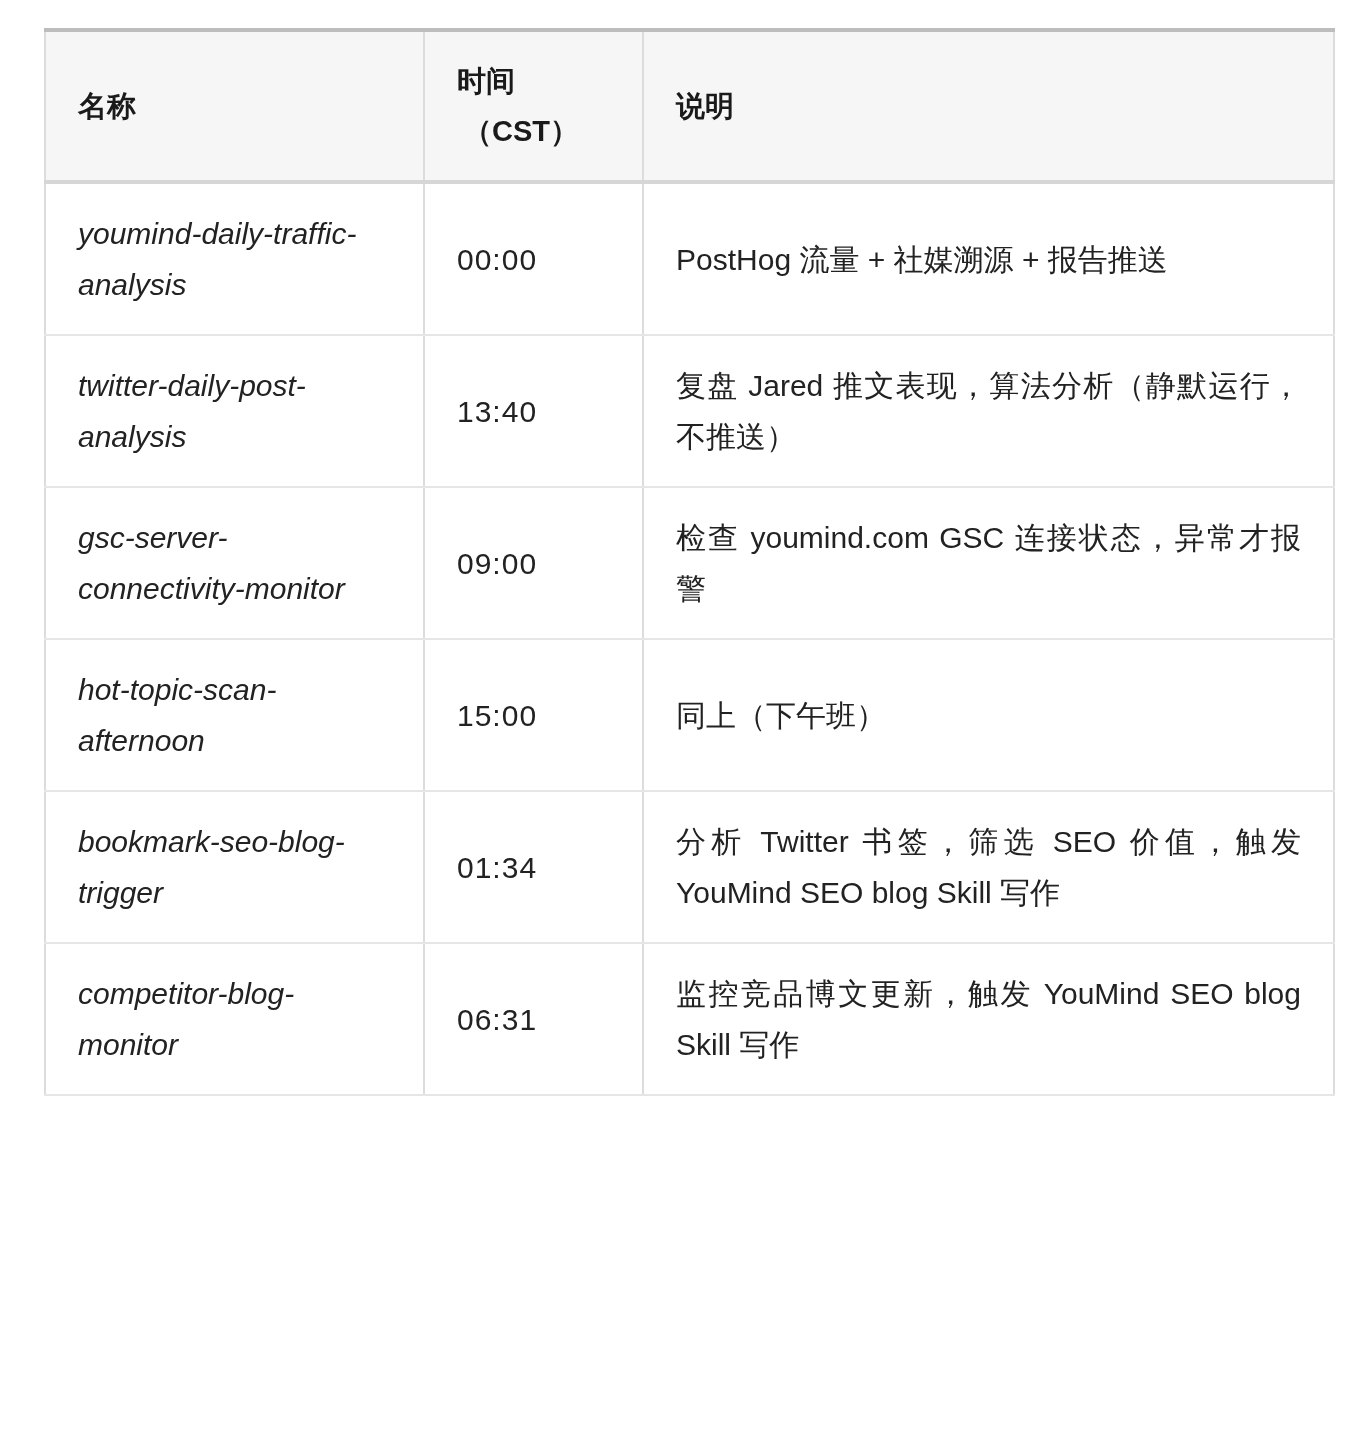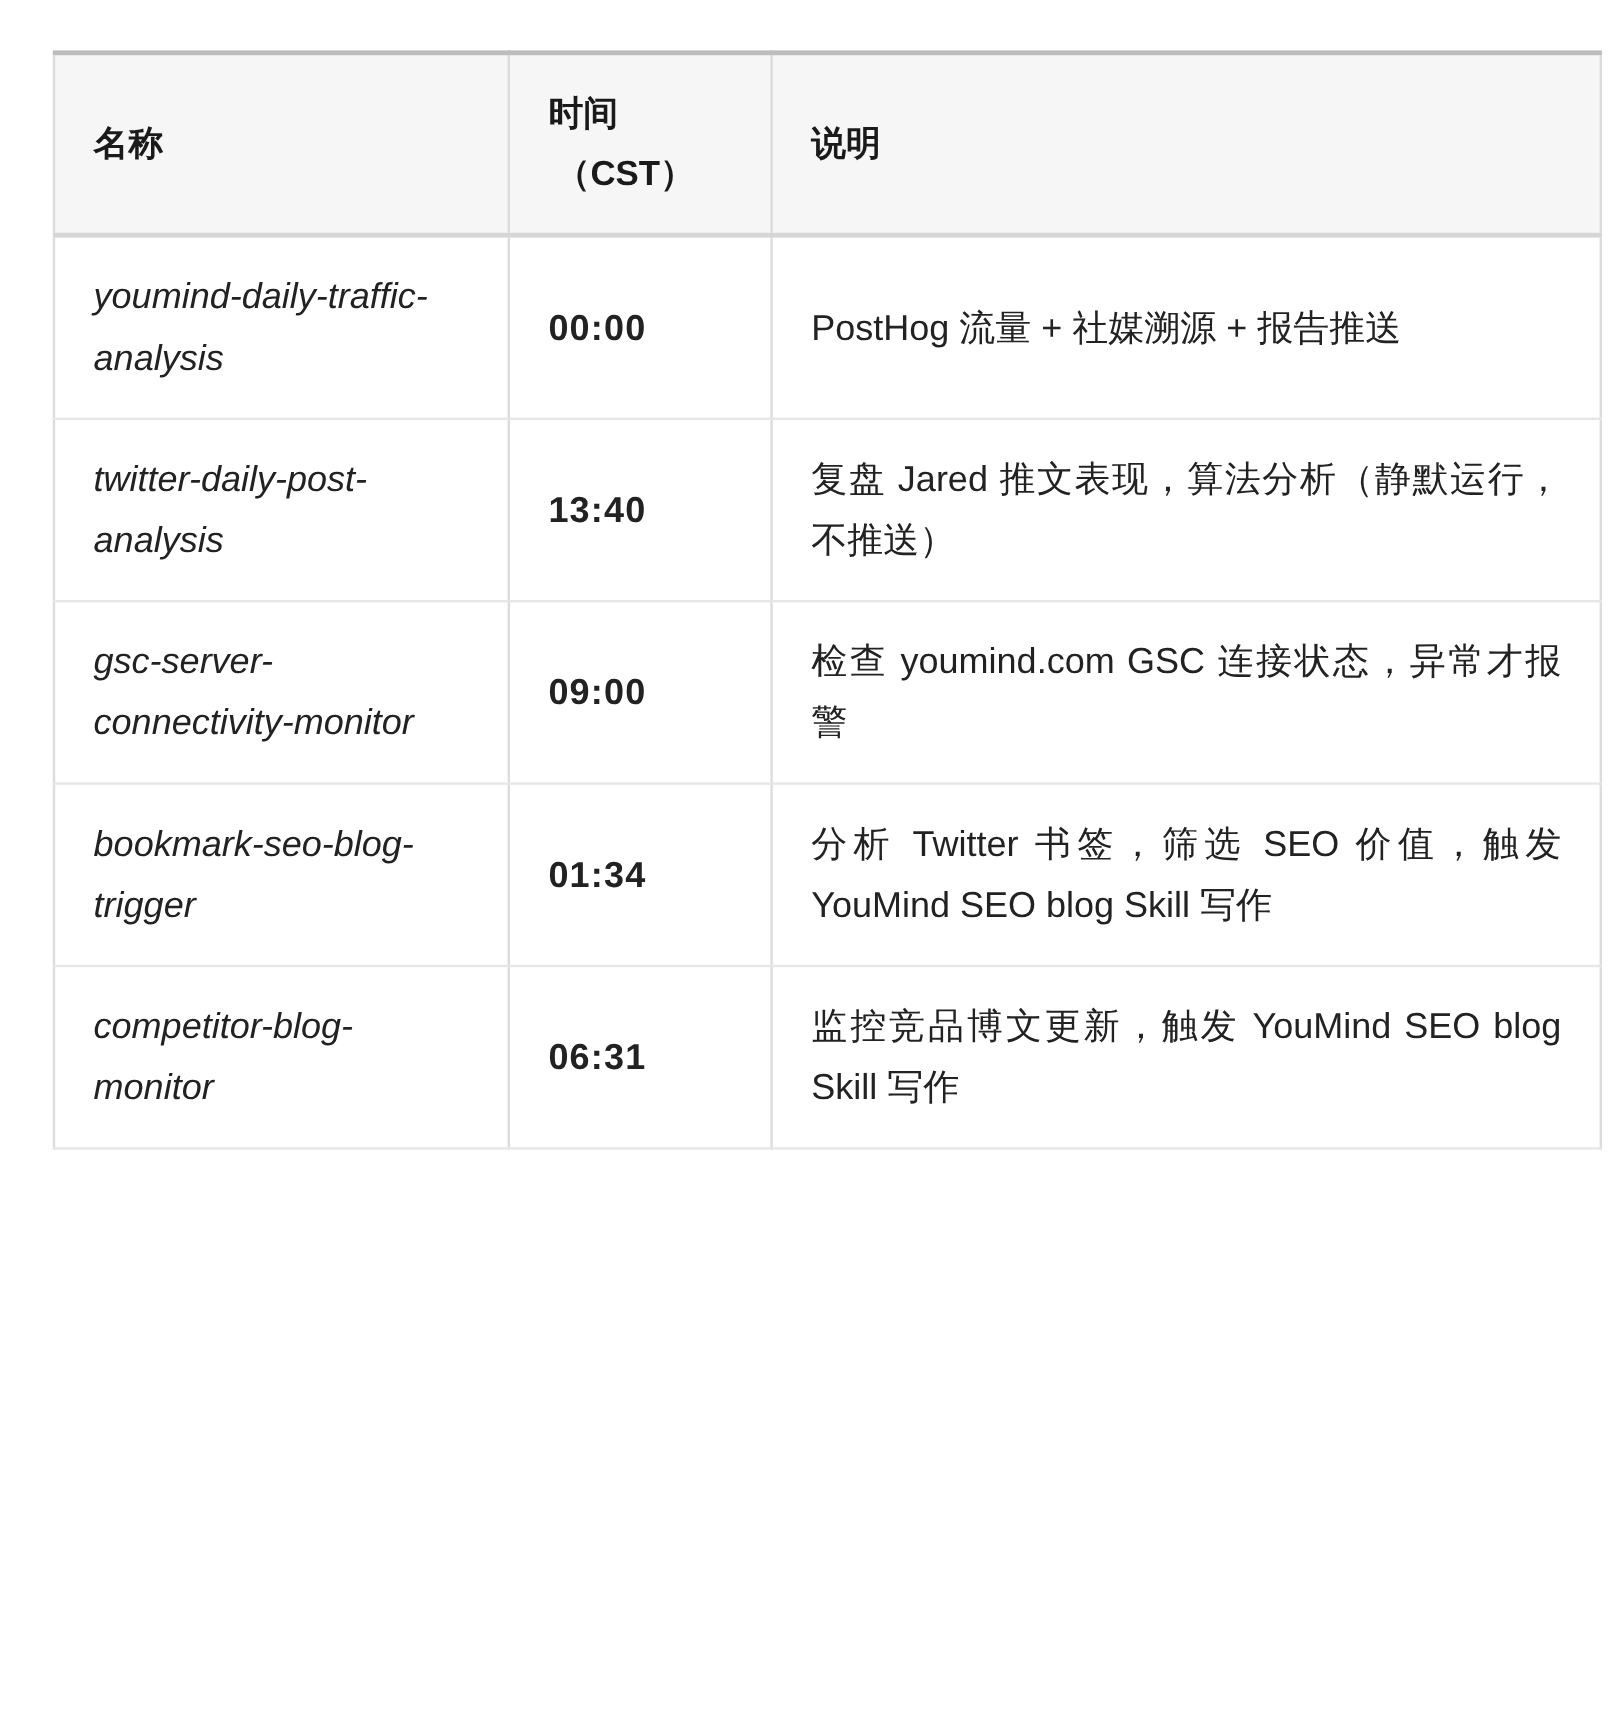--- a/index.html
+++ b/index.html
@@ -10,21 +10,21 @@
     body {
       width: 1352px;
       height: 1444px;
       position: relative;
       font-family: "Liberation Sans", "DejaVu Sans", sans-serif;
       color: #1f1f1f;
     }
     .table-wrap {
       position: absolute;
       left: 24px;
-      top: 42px;
+      top: 28px;
       width: 1071px;
       padding-left: 20px;
     }
     table {
       border-collapse: collapse;
       width: 1289px;
       table-layout: fixed;
     }
     thead tr {
       border-top: 4px solid #bdbdbd;
@@ -51,21 +51,21 @@
       padding: 0 32px;
       border: 2px solid #e6e6e6;
       border-left: 2px solid #dcdcdc;
       border-right: 2px solid #dcdcdc;
       color: #222222;
     }
     col.c-name { width: 379px; }
     col.c-time { width: 219px; }
     col.c-desc { width: 691px; }
     .name-cell { word-break: break-word; font-style: italic; }
-    .time-cell { letter-spacing: 1px; font-weight: bold; }
+    .time-cell { letter-spacing: 1px; }
     .desc-cell {
       text-align: justify;
       text-justify: inter-character;
     }
     .th-time-sub { display: block; padding-left: 6px; }
   </style>
 </head>
 <body>
 
 <div class="table-wrap">
@@ -95,20 +95,25 @@
         <td class="name-cell">twitter-daily-post-analysis</td>
         <td class="time-cell">13:40</td>
         <td class="desc-cell">复盘 Jared 推文表现，算法分析（静默运行，不推送）</td>
       </tr>
       <tr>
         <td class="name-cell">gsc-server-connectivity-monitor</td>
         <td class="time-cell">09:00</td>
         <td class="desc-cell">检查 youmind.com GSC 连接状态，异常才报警</td>
       </tr>
       <tr>
+        <td class="name-cell">hot-topic-scan-afternoon</td>
+        <td class="time-cell">15:00</td>
+        <td class="desc-cell">同上（下午班）</td>
+      </tr>
+      <tr>
         <td class="name-cell">bookmark-seo-blog-trigger</td>
         <td class="time-cell">01:34</td>
         <td class="desc-cell">分析 Twitter 书签，筛选 SEO 价值，触发 YouMind SEO blog Skill 写作</td>
       </tr>
       <tr>
         <td class="name-cell">competitor-blog-monitor</td>
         <td class="time-cell">06:31</td>
         <td class="desc-cell">监控竞品博文更新，触发 YouMind SEO blog Skill 写作</td>
       </tr>
     </tbody>

